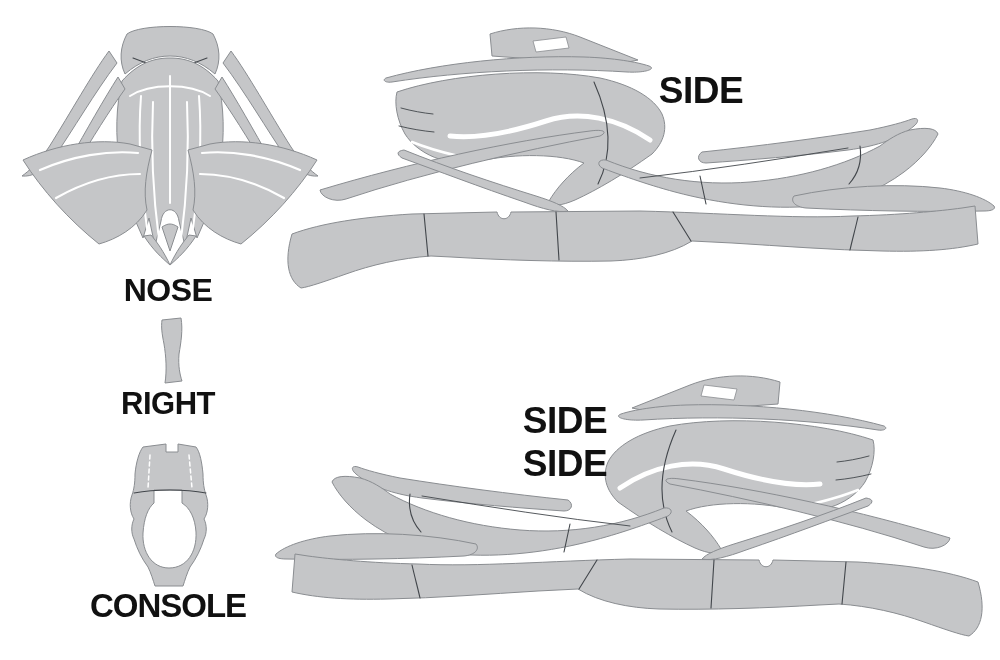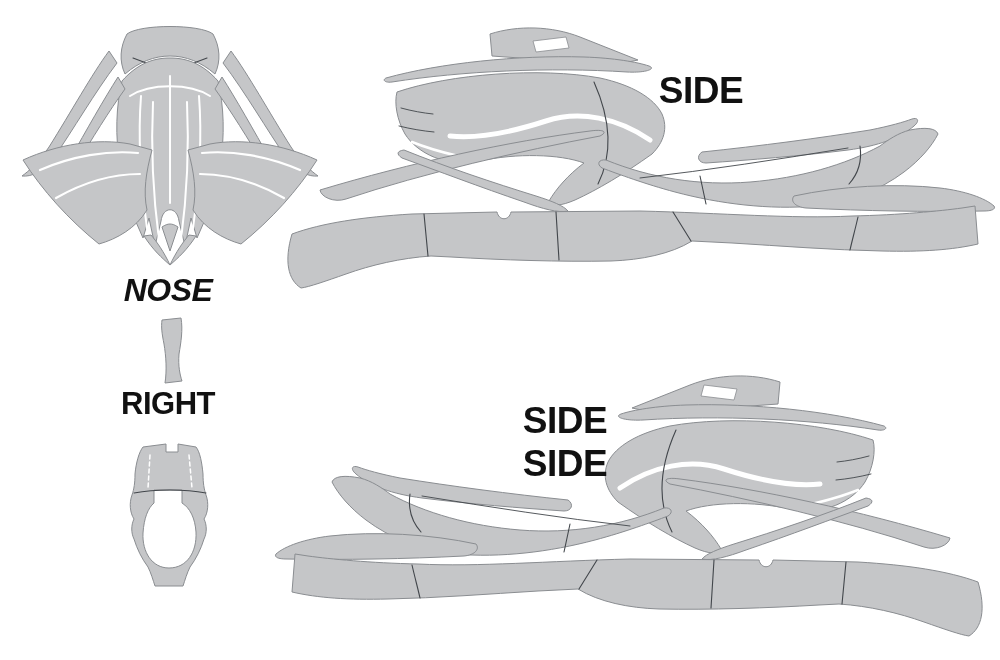--- a/index.html
+++ b/index.html
@@ -19,21 +19,21 @@
   .part{fill:var(--template-fill);stroke:var(--template-outline);stroke-width:1;stroke-linejoin:round;}
   .hole{fill:var(--background);stroke:var(--template-outline);stroke-width:0.8;}
   .slit{fill:none;stroke:var(--background);stroke-linecap:round;}
   .seam{fill:none;stroke:var(--seam-line);stroke-width:1.1;stroke-linecap:round;}
   .thin{stroke-width:0.9;}
   .dash{stroke-dasharray:4 3;}
   .label{
     position:absolute;font-weight:700;color:var(--label-text);
     text-align:center;letter-spacing:-0.5px;line-height:1.15;white-space:nowrap;
   }
-  .lbl-nose{left:68px;top:272px;width:200px;font-size:32px;font-style:italic;}
+  .lbl-nose{left:68px;top:272px;width:200px;font-size:32px;}
   .lbl-left{left:616px;top:70px;width:170px;font-size:37px;}
   .lbl-rear{left:68px;top:386px;width:200px;font-size:31px;}
   .lbl-right{left:480px;top:400px;width:170px;font-size:37px;}
   .lbl-console{left:68px;top:587px;width:200px;font-size:33px;letter-spacing:-1px;}
 </style>
 </head>
 <body>
 
 <div class="stage">
 
@@ -118,14 +118,15 @@
     <div>SIDE</div>
   </div>
 
   <div class="label lbl-rear">RIGHT</div>
 
   <div class="label lbl-right">
     <div>SIDE</div>
     <div>SIDE</div>
   </div>
 
+  <div class="label lbl-console">CONSOLE</div>
 
 </div>
 
 </body></html>

